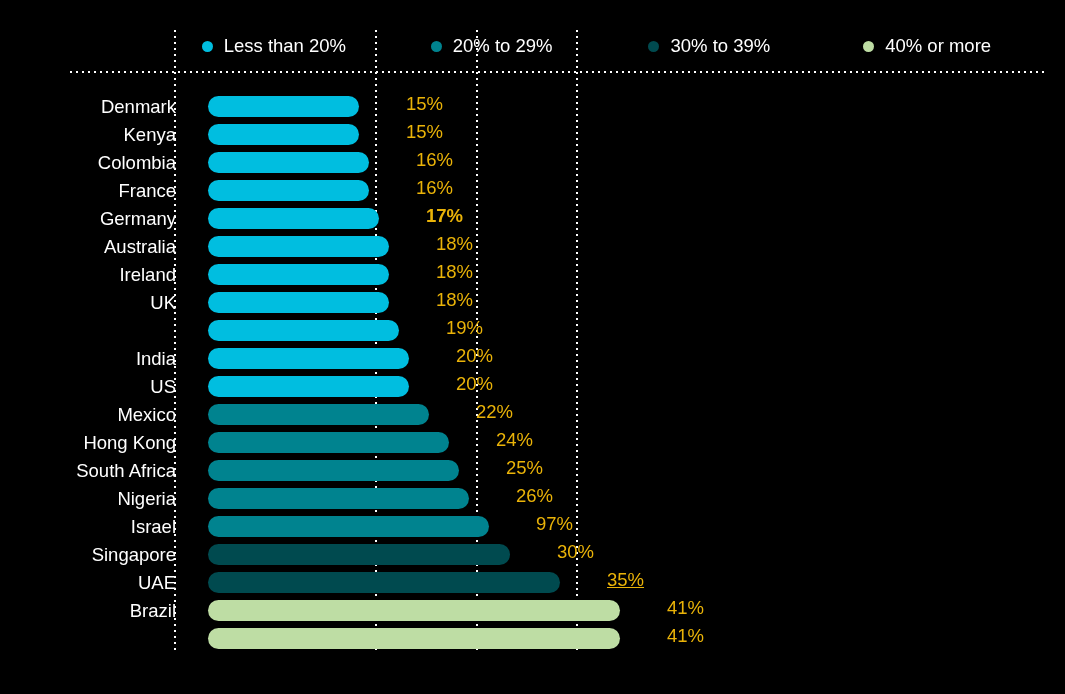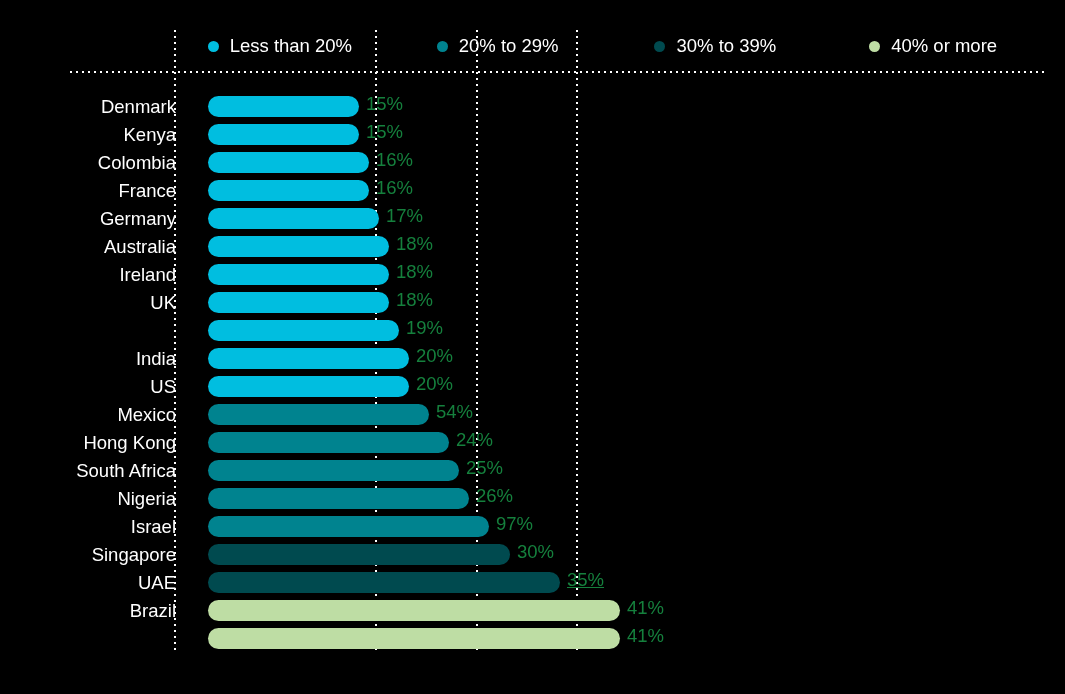--- a/index.html
+++ b/index.html
@@ -19,21 +19,21 @@
   #chart-root {
     position: relative;
     width: 1065px;
     height: 694px;
     background: #000000;
   }
 
   
   #legend {
     position: absolute;
-    left: 180px;
+    left: 174px;
     top: 30px;
     width: 871px;
     height: 32px;
     display: flex;
     align-items: center;
   }
   .legend-item {
     display: flex;
     align-items: center;
     flex: 1 1 0;
@@ -115,24 +115,25 @@
   .bar {
     height: 21px;
     border-radius: 11px;
     display: block;
   }
   .bar-value {
     position: absolute;
     top: 0;
     height: 21px;
     line-height: 21px;
-    color: #15803d;
+    color: #eab308;
     font-size: 18.5px;
     white-space: nowrap;
     padding-left: 7px;
+    margin-left: 40px;
   }
 </style>
 </head>
 <body>
 
 <div id="chart-root">
 
   <div id="legend">
       <div class="legend-item">
         <span class="legend-dot" style="background: rgb(0, 190, 224);"></span>
@@ -188,21 +189,21 @@
         <div class="bar-wrap">
           <div class="bar" style="width: 161px; background: rgb(0, 190, 224);"></div>
         </div>
         <div class="bar-value" style="left: 357px;">16%</div>
       </div>
       <div class="row">
         <div class="row-label">Germany</div>
         <div class="bar-wrap">
           <div class="bar" style="width: 171px; background: rgb(0, 190, 224);"></div>
         </div>
-        <div class="bar-value" style="left: 367px;">17%</div>
+        <div class="bar-value" style="left: 367px; font-weight: bold;">17%</div>
       </div>
       <div class="row">
         <div class="row-label">Australia</div>
         <div class="bar-wrap">
           <div class="bar" style="width: 181px; background: rgb(0, 190, 224);"></div>
         </div>
         <div class="bar-value" style="left: 377px;">18%</div>
       </div>
       <div class="row">
         <div class="row-label">Ireland</div>
@@ -236,21 +237,21 @@
         <div class="bar-wrap">
           <div class="bar" style="width: 201px; background: rgb(0, 190, 224);"></div>
         </div>
         <div class="bar-value" style="left: 397px;">20%</div>
       </div>
       <div class="row">
         <div class="row-label">Mexico</div>
         <div class="bar-wrap">
           <div class="bar" style="width: 221px; background: rgb(0, 131, 143);"></div>
         </div>
-        <div class="bar-value" style="left: 417px;">54%</div>
+        <div class="bar-value" style="left: 417px;">22%</div>
       </div>
       <div class="row">
         <div class="row-label">Hong Kong</div>
         <div class="bar-wrap">
           <div class="bar" style="width: 241px; background: rgb(0, 131, 143);"></div>
         </div>
         <div class="bar-value" style="left: 437px;">24%</div>
       </div>
       <div class="row">
         <div class="row-label">South Africa</div>

